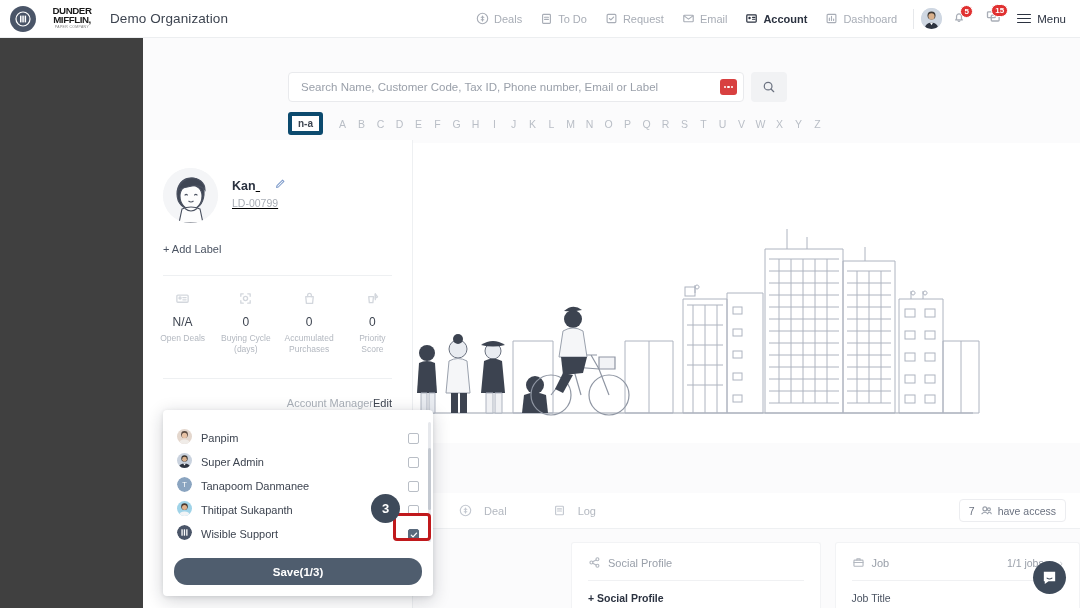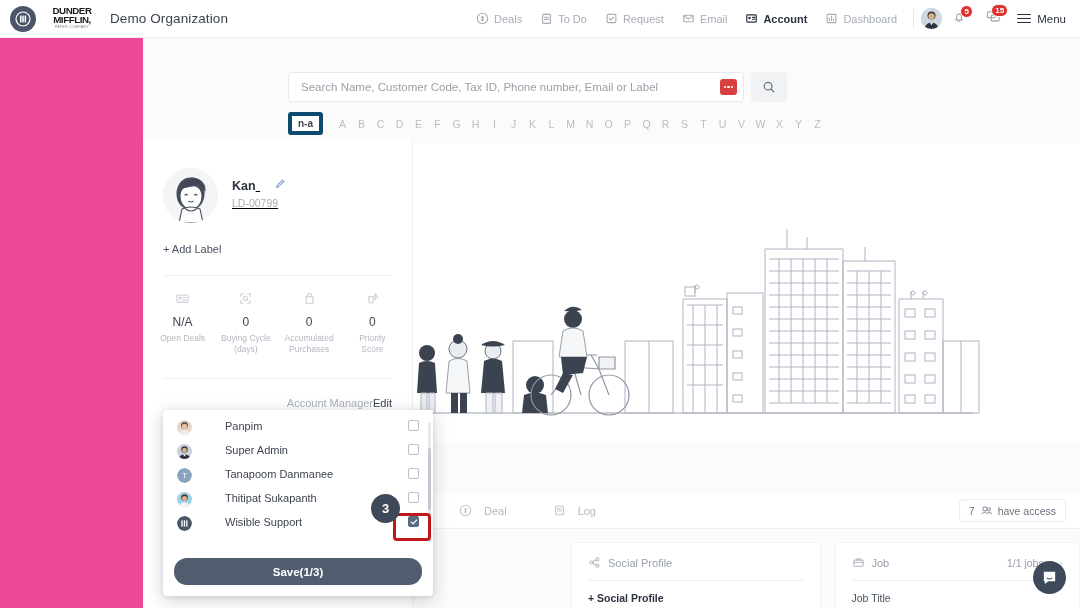--- a/index.html
+++ b/index.html
@@ -3,21 +3,21 @@
 <meta charset="utf-8">
 <style>
   * { box-sizing: border-box; margin: 0; padding: 0; }
   html, body {
     width: 1080px; height: 608px;
     font-family: "Liberation Sans", "DejaVu Sans", sans-serif;
     background: #fafafa;
     overflow: hidden;
     -webkit-font-smoothing: antialiased;
   }
-  .page { position: relative; width: 1080px; height: 608px; background: #ec4899; }
+  .page { position: relative; width: 1080px; height: 608px; background: #404040; }
 
   
   .topbar {
     position: absolute; top: 0; left: 0; width: 1080px; height: 38px;
     background: #fff; border-bottom: 1px solid #eceef0;
     display: flex; align-items: center; z-index: 40;
   }
   .brand-logo {
     width: 26px; height: 26px; border-radius: 50%; background: #4a5568;
     margin-left: 10px; display: flex; align-items: center; justify-content: center;
@@ -151,21 +151,21 @@
   .job-title { color: #4a5362; }
 
   
   .dropdown {
     position: absolute; top: 410px; left: 163px; width: 270px; height: 186px;
     background: #fff; border-radius: 4px; z-index: 60;
     box-shadow: 0 4px 18px rgba(20,26,40,.20), 0 1px 4px rgba(20,26,40,.10);
     padding: 10px 0 0 0;
   }
   .dd-row {
-    display: flex; align-items: flex-start; height: 24px; padding: 0 14px 0 14px; cursor: pointer; gap: 24px;
+    display: flex; align-items: flex-end; height: 24px; padding: 0 14px 0 14px; cursor: pointer;
   }
   .dd-av { width: 15px; height: 15px; border-radius: 50%; overflow: hidden; flex:none; position: relative; }
   .dd-nm { margin-left: 9px; font-size: 11px; color: #3d4450; flex: 1; }
   .cbx {
     width: 11px; height: 11px; border: 1px solid #b9bec6; border-radius: 2px; flex: none;
     display: flex; align-items: center; justify-content: center; background: #fff;
   }
   .cbx.on { background: #5a6a7d; border-color: #5a6a7d; }
   .dd-scroll {
     position: absolute; right: 2px; top: 12px; width: 3px; height: 120px;

